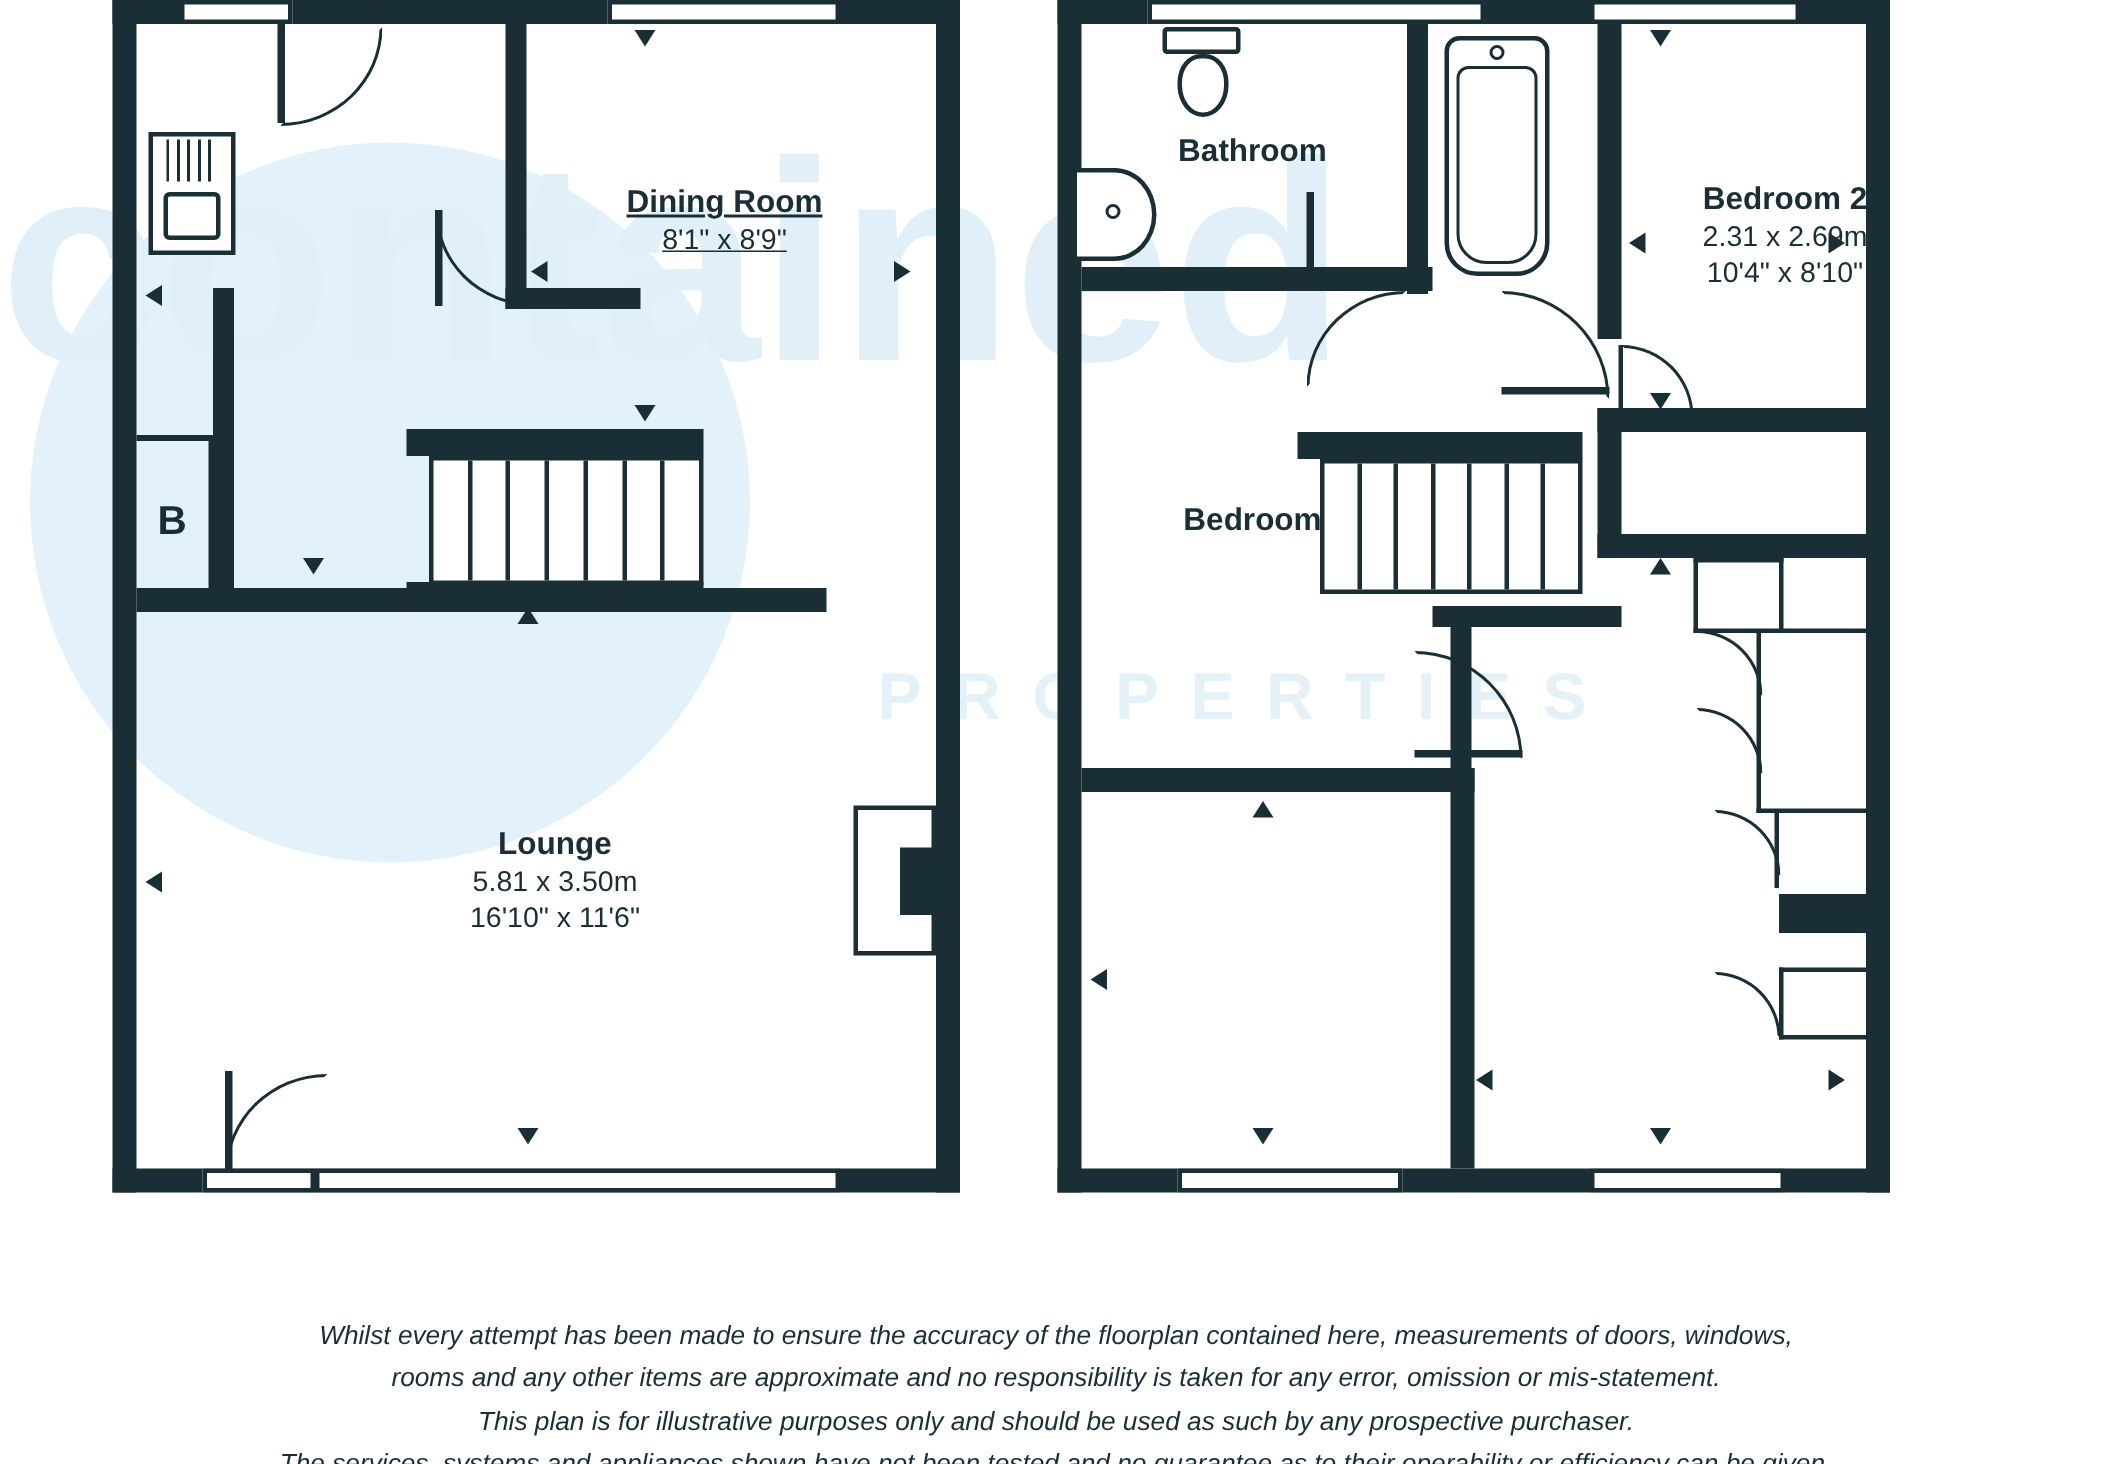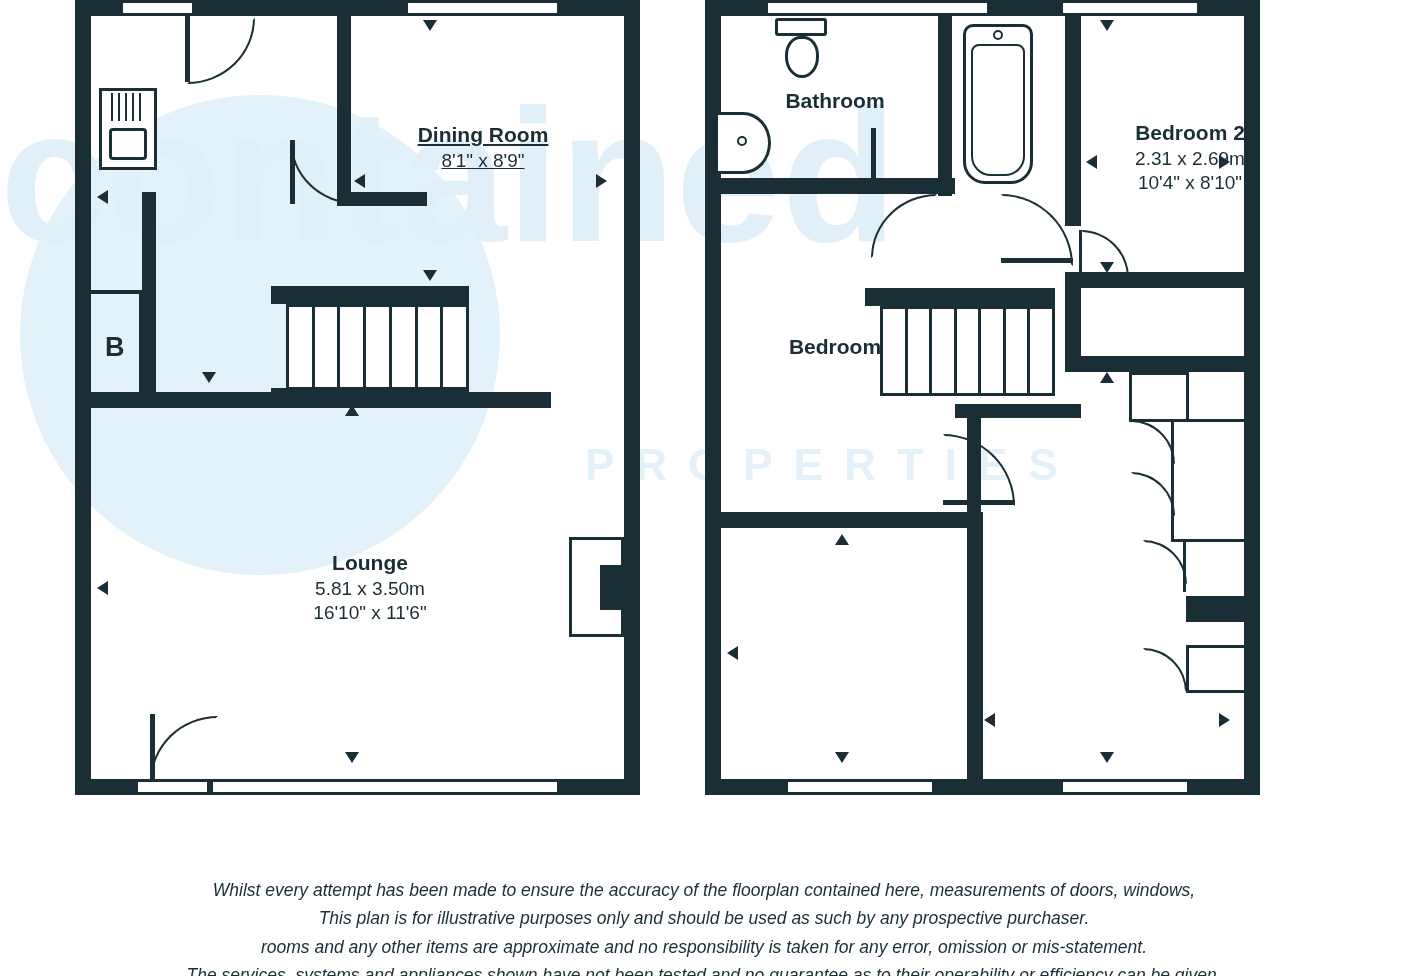--- a/index.html
+++ b/index.html
@@ -356,18 +356,18 @@
 
     <div class="room-label" style="left:35px; top:334px; width:190px;">
       <span class="name">Bedroom</span>
     </div>
 
 
   </div>
 
   <div id="disclaimer">
     <p>Whilst every attempt has been made to ensure the accuracy of the floorplan contained here, measurements of doors, windows,</p>
+    <p>rooms and any other items are approximate and no responsibility is taken for any error, omission or mis-statement.</p>
     <p>This plan is for illustrative purposes only and should be used as such by any prospective purchaser.</p>
-    <p>rooms and any other items are approximate and no responsibility is taken for any error, omission or mis-statement.</p>
     <p>The services, systems and appliances shown have not been tested and no guarantee as to their operability or efficiency can be given.</p>
   </div>
 
 </div>
 
 </body></html>

